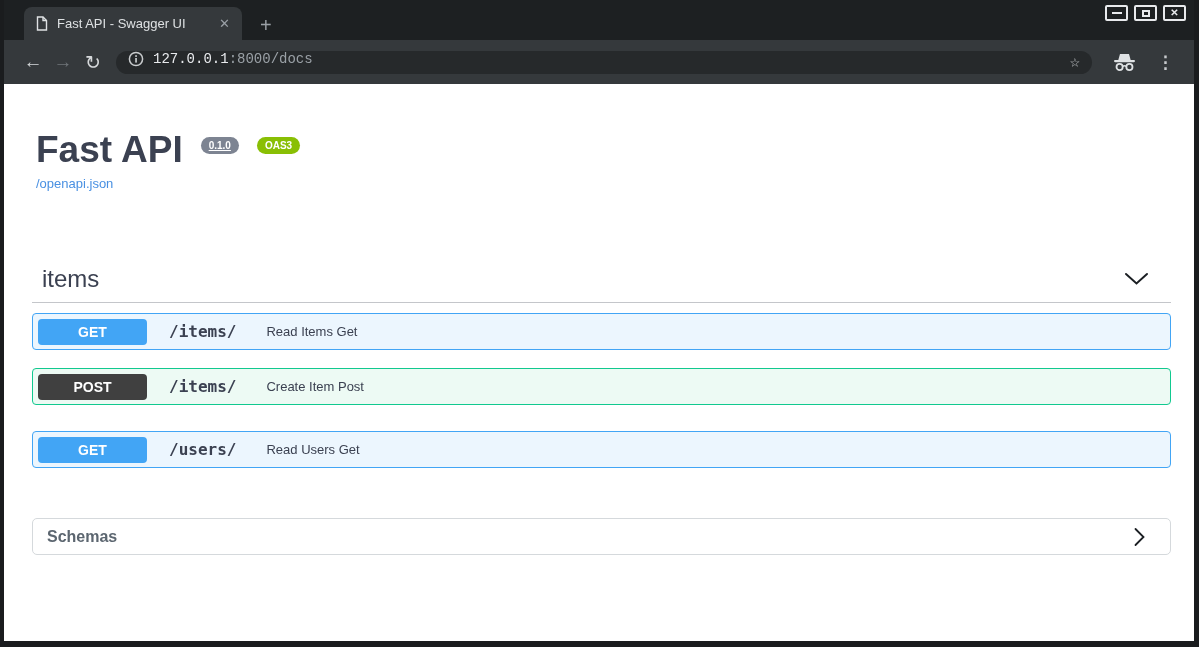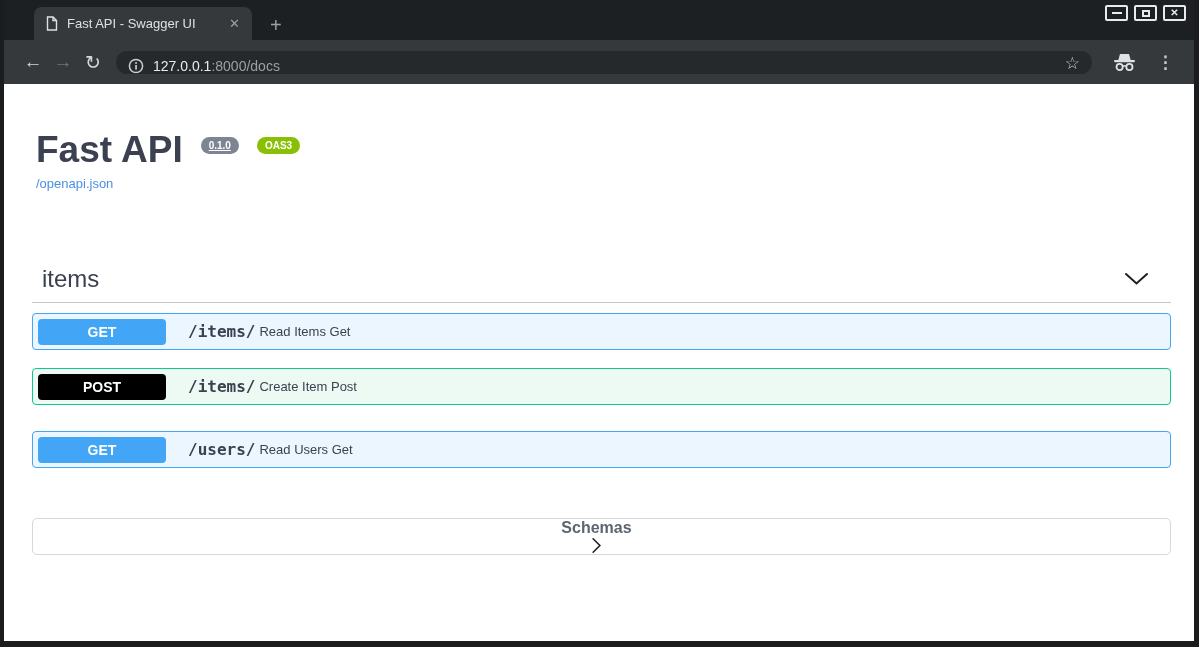--- a/index.html
+++ b/index.html
@@ -2,38 +2,38 @@
 <html><head>
 <meta charset="utf-8">
 <style>
   * { margin:0; padding:0; box-sizing:border-box; }
   html,body { width:1199px; height:647px; font-family:"Liberation Sans", sans-serif; background:#fff; }
   .window { width:1199px; height:647px; display:flex; flex-direction:column;
     border-left:4px solid #1a1c1e; border-right:5px solid #1a1c1e; border-bottom:6px solid #1a1c1e; background:#fff; }
 
   
   .titlebar { height:40px; background:#1d2022; position:relative; display:flex; align-items:flex-end; flex:none; }
-  .tab { margin-left:30px; width:218px; height:33px; background:#35393c; border-radius:8px 8px 0 0;
+  .tab { margin-left:20px; width:218px; height:33px; background:#35393c; border-radius:8px 8px 0 0;
     display:flex; align-items:center; padding:0 10px 0 12px; gap:9px;justify-content:center; }
   .tab-title { color:#dee1e3; font-size:13px; flex:1; white-space:nowrap; overflow:hidden; }
   .tab-close { color:#9aa0a6; font-size:13px; cursor:pointer; padding:0 2px; }
   .newtab { color:#9aa0a6; font-size:20px; margin:0 0 5px 18px; cursor:pointer; line-height:20px; }
   .wincontrols { position:absolute; top:5px; right:8px; display:flex; gap:6px; }
   .winbtn { width:23px; height:16px; border:2px solid #e8eaed; border-radius:2px;
     display:flex; align-items:center; justify-content:center; background:transparent; cursor:pointer; }
   .min-glyph { width:10px; height:2px; background:#e8eaed; display:block; }
   .max-glyph { width:8px; height:7px; border:2px solid #e8eaed; display:block; }
   .close-glyph { color:#e8eaed; font-size:10px; font-weight:bold; line-height:10px; }
 
   
   .toolbar { height:44px; background:#35393c; display:flex; align-items:center; padding:0 14px 0 14px; flex:none; }
   .navbtn { width:30px; text-align:center; font-size:19px; color:#d6d9db; cursor:pointer; flex:none; }
   .navbtn.disabled { color:#70757a; }
   .omnibox { flex:1; height:23px; background:#26292b; border-radius:15px; margin:0 10px 0 8px;
-    display:flex; align-items:flex-end; padding:0 12px; gap:9px; min-width:0; }
+    display:flex; align-items:flex-start; padding:0 12px; gap:9px; min-width:0;font-family:Liberation Mono, monospace; }
   .url { font-size:14px; white-space:nowrap; }
   .url .host { color:#e8eaed; }
   .url .rest { color:#9aa0a6; }
   .omni-spacer { flex:1; }
   .star { color:#c7cacd; font-size:17px; cursor:pointer; }
   .toolbar-right { display:flex; align-items:center; gap:20px; margin:0 6px 0 10px; flex:none; }
   .kebab { color:#c7cacd; font-size:17px; font-weight:bold; cursor:pointer; letter-spacing:0; }
 
   
   .content { flex:1; background:#fff; padding:48px 23px 0 28px; overflow:hidden; }
@@ -48,31 +48,31 @@
   .sec-header { display:flex; align-items:center; justify-content:space-between;
     padding:0 22px 9px 10px; border-bottom:1px solid rgba(59,65,81,.3); cursor:pointer; }
   .sec-title { font-size:24px; font-weight:normal; color:#3b4151; }
   .sec-chevron { flex:none; }
 
   .op-row { height:37px; border-radius:4px; display:flex; align-items:center;
     padding:0 10px 0 5px; border:1px solid; margin-top:10px; cursor:pointer; }
   .op-row.get  { background:#ecf6fe; border-color:#42a5f5; }
   .op-row.post { background:#edfaf4; border-color:#11c98f; }
   .op-row + .op-row { margin-top:18px; }
-  .method-btn { width:128px; height:26px; border:none; border-radius:4px; color:#fff;
+  .method-btn { width:109px; height:26px; border:none; border-radius:4px; color:#fff;
     font-family:"Liberation Sans", sans-serif; font-size:14px; font-weight:bold; text-align:center; cursor:pointer; }
   .method-btn.get  { background:#42a5f5; }
-  .method-btn.post { background:#000000; }
+  .method-btn.post { background:#404040; }
   .op-path { font-family:"DejaVu Sans Mono", monospace; font-weight:bold; font-size:16px; color:#3b4151; margin-left:22px; }
-  .op-summary { font-size:13px; color:#3b4151; margin-left:4px; }
+  .op-summary { font-size:13px; color:#3b4151; margin-left:30px; }
 
   .section-users { margin-top:26px; }
 
   .schemas-box { margin-top:50px; height:37px; border:1px solid #d5d9dc; border-radius:5px; background:#fff;
-    display:flex; align-items:center; justify-content:space-between; padding:0 24px 0 14px; cursor:pointer;flex-direction:column; }
+    display:flex; align-items:center; justify-content:space-between; padding:0 24px 0 14px; cursor:pointer; }
   .schemas-label { font-size:16px; font-weight:bold; color:#5c6670; }
 </style>
 </head>
 <body>
 
 <div class="window">
 
   <div class="titlebar">
     <div class="tab">
       <svg width="12" height="15" viewBox="0 0 12 15">

